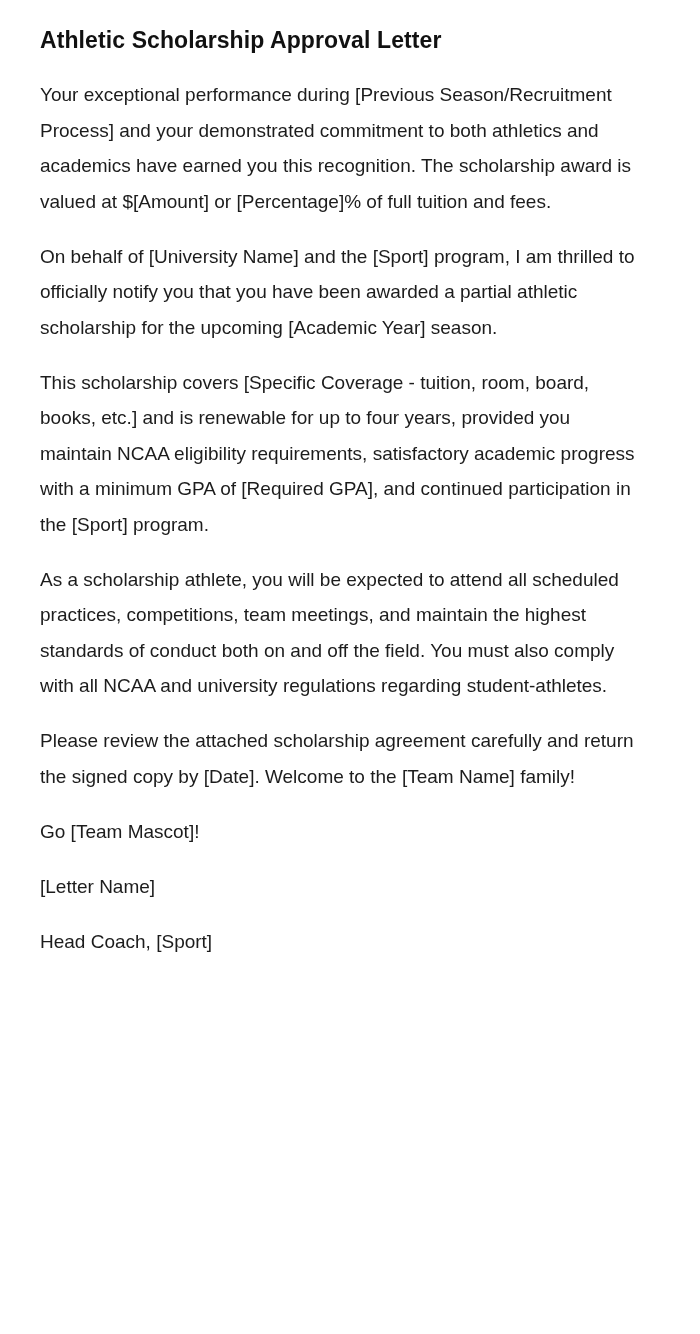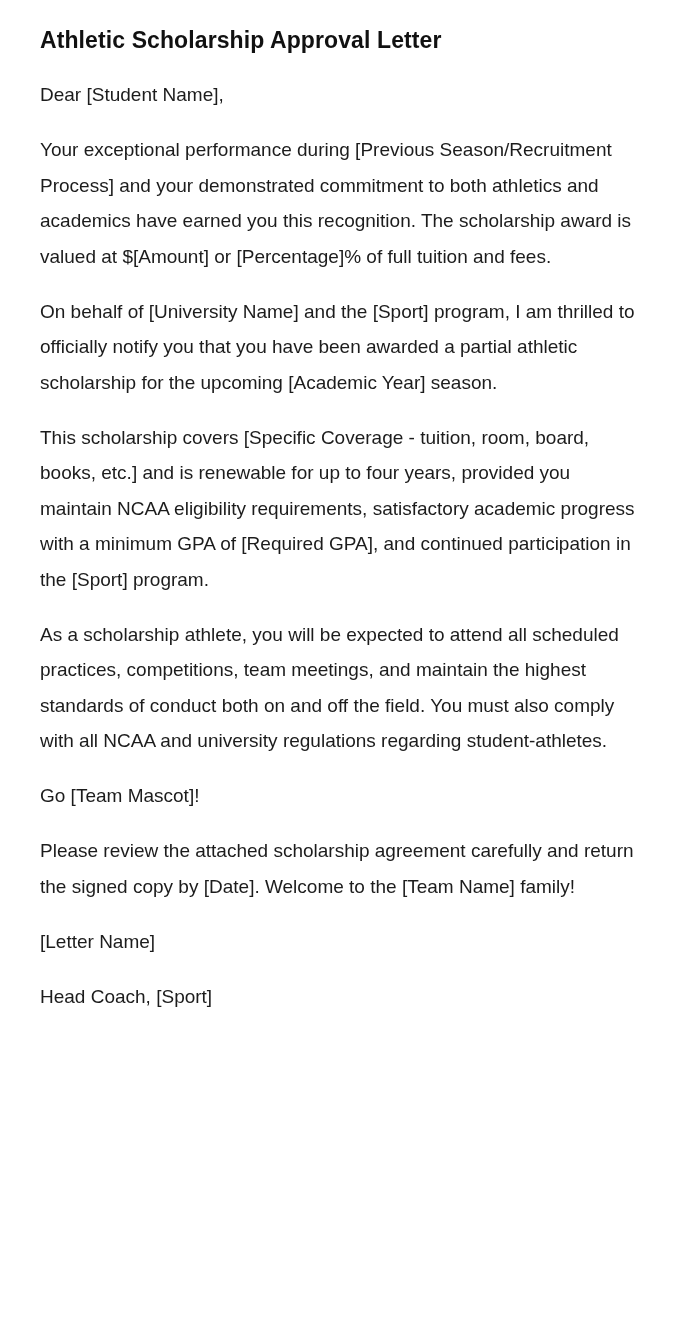--- a/index.html
+++ b/index.html
@@ -33,22 +33,21 @@
     color: #1c1c1c;
     margin: 0 0 19.5px 0;
   }
 </style>
 </head>
 <body>
 
 <div class="page">
   <h1 class="doc-title">Athletic Scholarship Approval Letter</h1>
 
-  <p class="doc-paragraph">Dear [Student Name],</p>
   <p class="doc-paragraph">Your exceptional performance during [Previous Season/Recruitment Process] and your demonstrated commitment to both athletics and academics have earned you this recognition. The scholarship award is valued at $[Amount] or [Percentage]% of full tuition and fees.</p>
   <p class="doc-paragraph">On behalf of [University Name] and the [Sport] program, I am thrilled to officially notify you that you have been awarded a partial athletic scholarship for the upcoming [Academic Year] season.</p>
   <p class="doc-paragraph">This scholarship covers [Specific Coverage - tuition, room, board, books, etc.] and is renewable for up to four years, provided you maintain NCAA eligibility requirements, satisfactory academic progress with a minimum GPA of [Required GPA], and continued participation in the [Sport] program.</p>
   <p class="doc-paragraph">As a scholarship athlete, you will be expected to attend all scheduled practices, competitions, team meetings, and maintain the highest standards of conduct both on and off the field. You must also comply with all NCAA and university regulations regarding student-athletes.</p>
+  <p class="doc-paragraph">Please review the attached scholarship agreement carefully and return the signed copy by [Date]. Welcome to the [Team Name] family!</p>
   <p class="doc-paragraph">Go [Team Mascot]!</p>
-  <p class="doc-paragraph">Please review the attached scholarship agreement carefully and return the signed copy by [Date]. Welcome to the [Team Name] family!</p>
   <p class="doc-paragraph">[Letter Name]</p>
   <p class="doc-paragraph">Head Coach, [Sport]</p>
 </div>
 
 </body></html>

